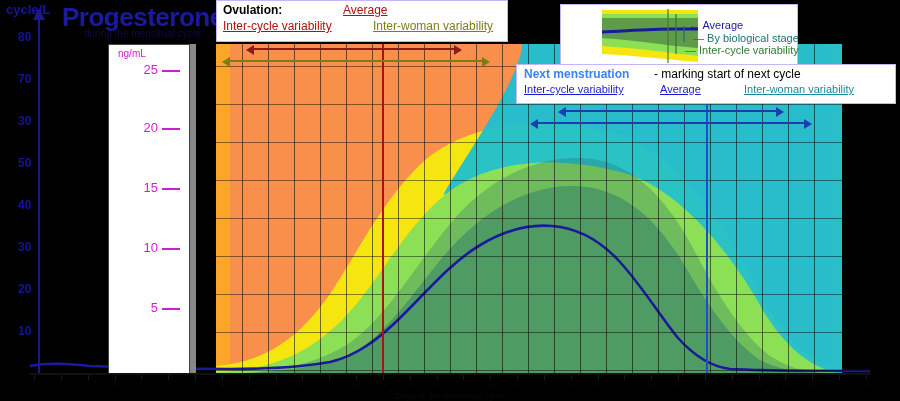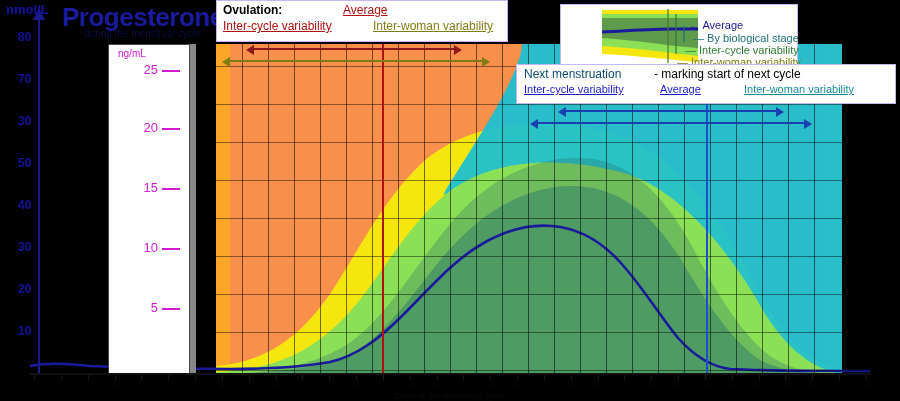--- a/index.html
+++ b/index.html
@@ -49,21 +49,21 @@
   .ov-iw{font-size:12px;color:#7d7d14;text-decoration:underline;}
 
   #legend-box{left:560px;top:4px;width:238px;height:62px;padding-left:40px;}
   .lg-row{font-size:11px;white-space:nowrap;}
   .lg-avg{color:#1a1a9e;}
   .lg-bio{color:#1d6f74;}
   .lg-ic{color:#2f7a33;}
   .lg-iw{color:#7d7d14;}
 
   #next-box{left:516px;top:64px;width:380px;height:40px;padding:2px 5px;}
-  .nx-b{font-size:12px;font-weight:normal;color:#0c4a6e;}
+  .nx-b{font-size:12px;font-weight:bold;color:#3b82f6;}
   .nx-n{font-size:12px;color:#000;}
   .nx-lnk{font-size:11px;color:#1a1ad0;text-decoration:underline;}
   .nx-tl{font-size:11px;color:#168a9e;text-decoration:underline;}
 
   
   .hbar{position:absolute;height:2px;}
   .aleft,.aright{position:absolute;width:0;height:0;
      border-top:5px solid transparent;border-bottom:5px solid transparent;}
 </style>
 </head>
@@ -187,21 +187,21 @@
     <div class="abs" style="left:352px;top:0;width:2px;height:330px;background:#B01010;"></div>
 
     <div class="abs" style="left:676px;top:0;width:2px;height:330px;background:#1A4FD0;"></div>
   </div>
 </div>
 
 <div class="abs" id="nmol-axis">
   <div class="abs" id="nmol-head"></div>
   <div class="abs" id="nmol-arrow"></div>
 </div>
-<div class="abs" id="nmol-unit">nmol/L</div>
+<div class="abs" id="nmol-unit">cycle/L</div>
 <div class="abs nmol-tick" style="top:30px;">80</div>
 <div class="abs nmol-tick" style="top:72px;">70</div>
 <div class="abs nmol-tick" style="top:114px;">30</div>
 <div class="abs nmol-tick" style="top:156px;">50</div>
 <div class="abs nmol-tick" style="top:198px;">40</div>
 <div class="abs nmol-tick" style="top:240px;">30</div>
 <div class="abs nmol-tick" style="top:282px;">20</div>
 <div class="abs nmol-tick" style="top:324px;">10</div>
 
 <div class="abs" id="ngml-panel"></div>
@@ -261,24 +261,20 @@
       <span>←</span>
       <span>Average</span>
     </div>
     <div class="lg-row lg-bio" style="position:absolute;left:92px;top:27px;">
       <span>—</span>
       <span>By biological stage</span>
     </div>
     <div class="lg-row lg-ic" style="position:absolute;left:84px;top:39px;">
       <span>—</span>
       <span>Inter-cycle variability</span>
-    </div>
-    <div class="lg-row lg-iw" style="position:absolute;left:76px;top:51px;">
-      <span>—</span>
-      <span>Inter-woman variability</span>
     </div>
   </div>
 </div>
 
 <div class="abs callout" id="next-box">
   <div style="position:relative;height:16px;">
     <span class="nx-b" style="position:absolute;left:2px;top:0;">Next menstruation</span>
     <span class="nx-n" style="position:absolute;left:132px;top:0;">- marking start of next cycle</span>
   </div>
   <div style="position:relative;height:18px;">

